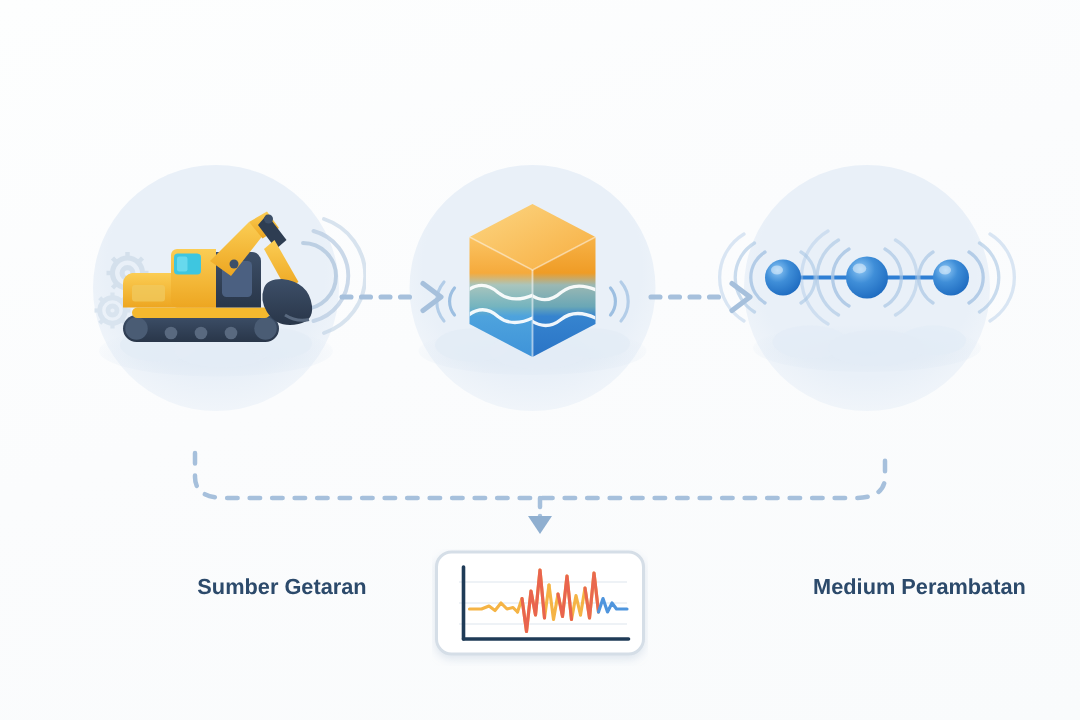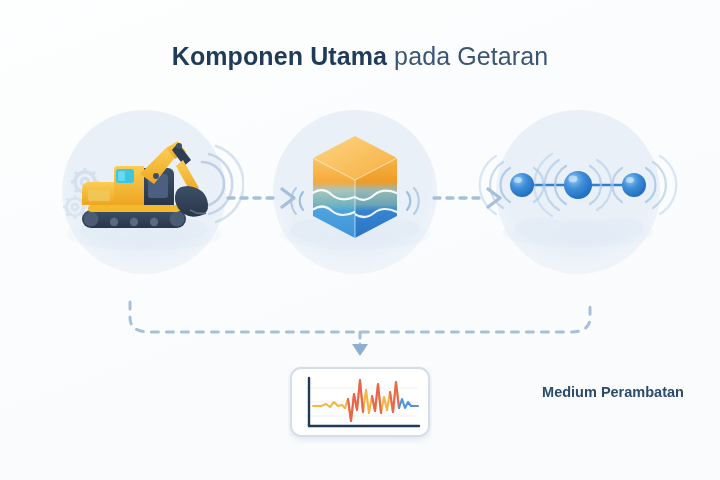--- a/index.html
+++ b/index.html
@@ -111,23 +111,20 @@
     top: 366px;
     width: 144px;
     height: 78px;
   }
 </style>
 </head>
 <body>
 
 <div id="infographic">
 
-  <div class="title">
-    <span class="strong">Komponen Utama</span><span class="light"> pada Getaran</span>
-  </div>
 
   <div class="column" id="col-source">
     <div class="halo"></div>
     <svg class="scene" viewBox="0 0 200 150">
       <defs>
         <linearGradient id="yellowGrad" x1="0" y1="0" x2="0" y2="1">
           <stop offset="0" stop-color="#fbcd54"></stop>
           <stop offset="1" stop-color="#eda621"></stop>
         </linearGradient>
         <linearGradient id="darkGrad" x1="0" y1="0" x2="0" y2="1">
@@ -210,20 +207,21 @@
         <path d="M139 50 L155 78 L147 83 L132 56 Z" fill="url(#yellowGrad)"></path>
         <circle cx="135" cy="36" r="3" fill="#3d4f68"></circle>
         <circle cx="112" cy="66" r="3" fill="#3d4f68"></circle>
       </g>
 
       <g>
         <path d="M144 76 q18 2 20 18 q1 10 -9 12 q-14 3 -21 -8 q-5 -8 -2 -16 q2 -6 12 -6 z" fill="url(#darkGrad)"></path>
         <path d="M146 100 q8 5 16 3" stroke="#59697f" stroke-width="2" fill="none"></path>
       </g>
     </svg>
+    <div class="caption" id="cap-source">Sumber Getaran</div>
   </div>
 
   <div class="column" id="col-medium">
     <div class="halo"></div>
     <svg class="scene" viewBox="0 0 200 150">
       <defs>
         <linearGradient id="topFace" x1="0" y1="0" x2="1" y2="1">
           <stop offset="0" stop-color="#fcd683"></stop>
           <stop offset="1" stop-color="#f7ad3f"></stop>
         </linearGradient>

